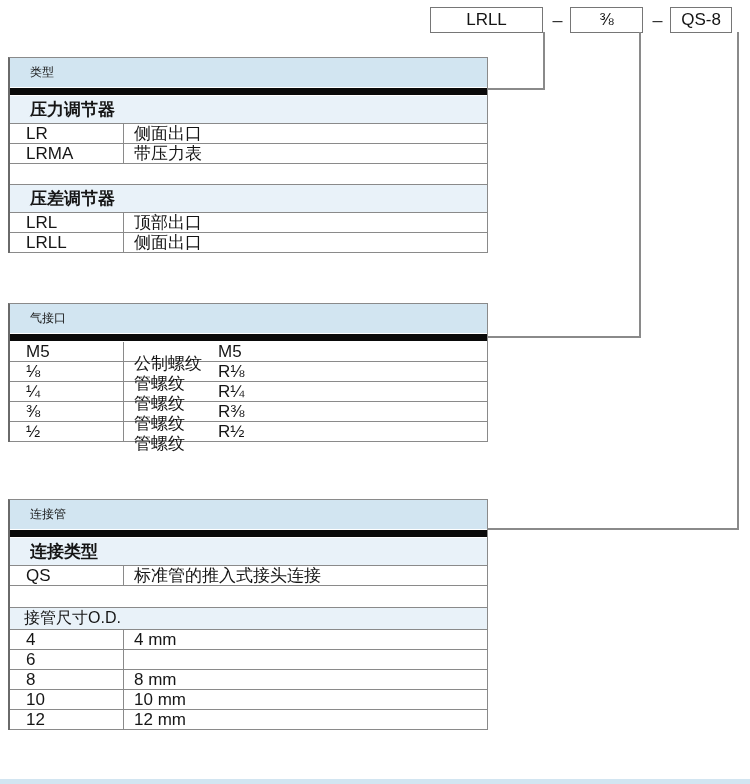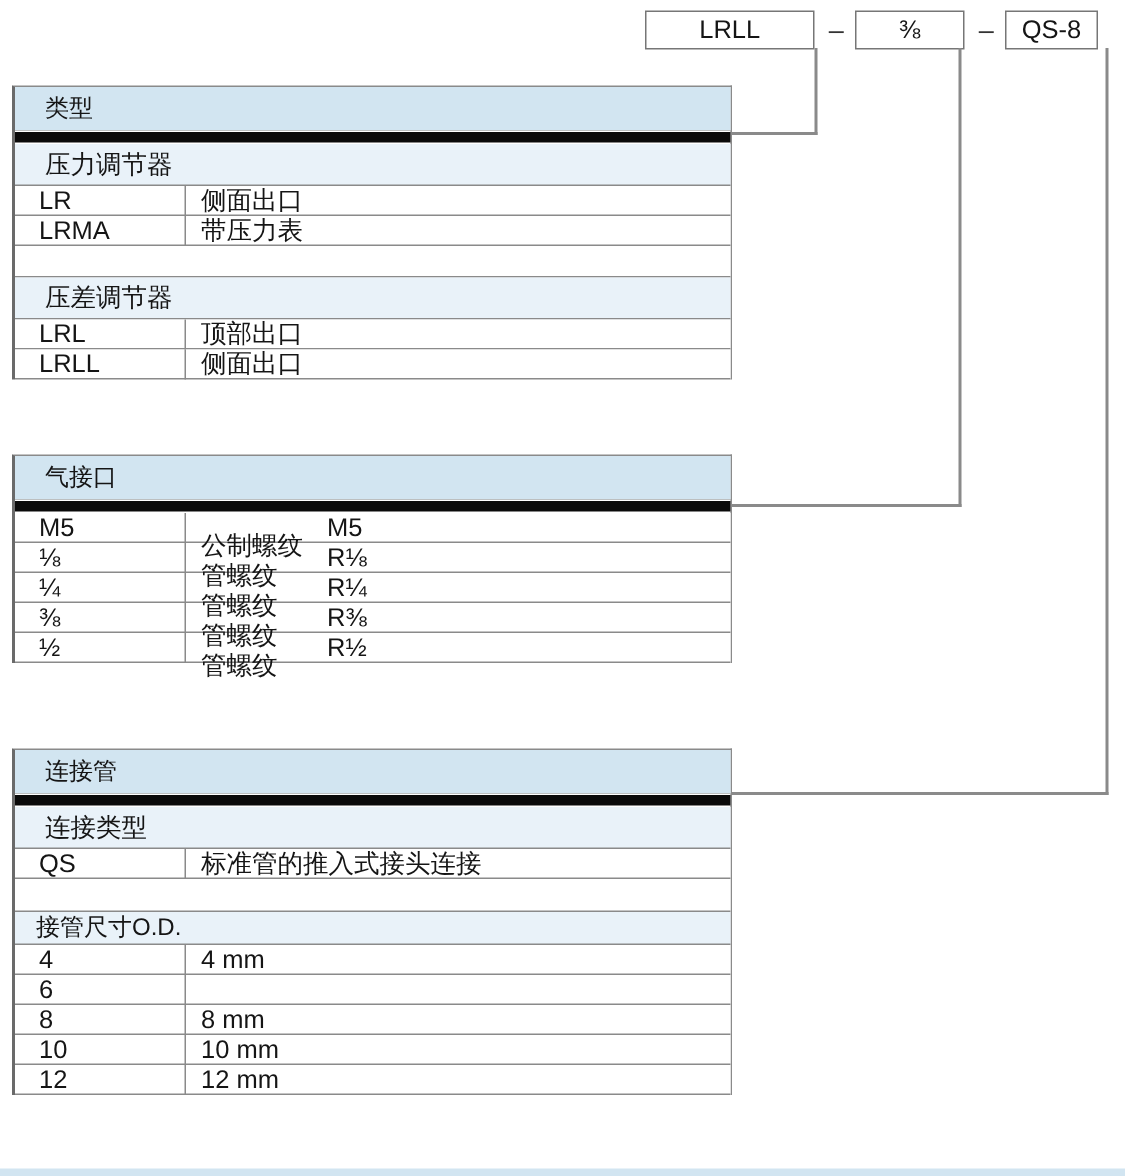--- a/index.html
+++ b/index.html
@@ -32,23 +32,23 @@
   
   .table-section{position:absolute;left:8px;width:480px;box-sizing:border-box;
     border-top:1px solid #8a8a8a;border-right:1px solid #8a8a8a;border-left:2px solid #6a6a6a;
     background:#fff;}
   #table-type{top:57px;}
   #table-port{top:303px;}
   #table-tube{top:499px;}
 
   .blk{box-sizing:border-box;border-bottom:1px solid #8a8a8a;}
   .main{height:29px;background:#d2e5f1;border-bottom:none;display:flex;align-items:center;
-    padding-left:20px;font-size:16px;}
+    padding-left:20px;font-size:12px;}
   .bar{height:9px;background:#0a0a0a;border-top:1px solid #fff;border-bottom:1px solid #fff;}
-  .sub{height:28px;background:#e9f2f9;display:flex;align-items:center;padding-left:20px;font-size:17px;}
+  .sub{height:28px;background:#e9f2f9;display:flex;align-items:center;padding-left:20px;font-size:17px;font-weight:bold;}
   .sub-sm{height:22px;background:#e9f2f9;display:flex;align-items:center;padding-left:14px;font-size:16px;}
   .spacer{height:21px;background:#fff;}
   .spacer-lg{height:22px;background:#fff;}
   .row{height:20px;display:flex;align-items:center;background:#fff;}
   .cell{display:flex;align-items:center;box-sizing:border-box;font-size:17px;}
   .cell.code{width:114px;border-right:1px solid #8a8a8a;padding-left:16px;}
   .cell.desc{flex:1;padding-left:10px;}
   .p1{display:inline-block;min-width:84px;margin-top:24px;}
 
   

